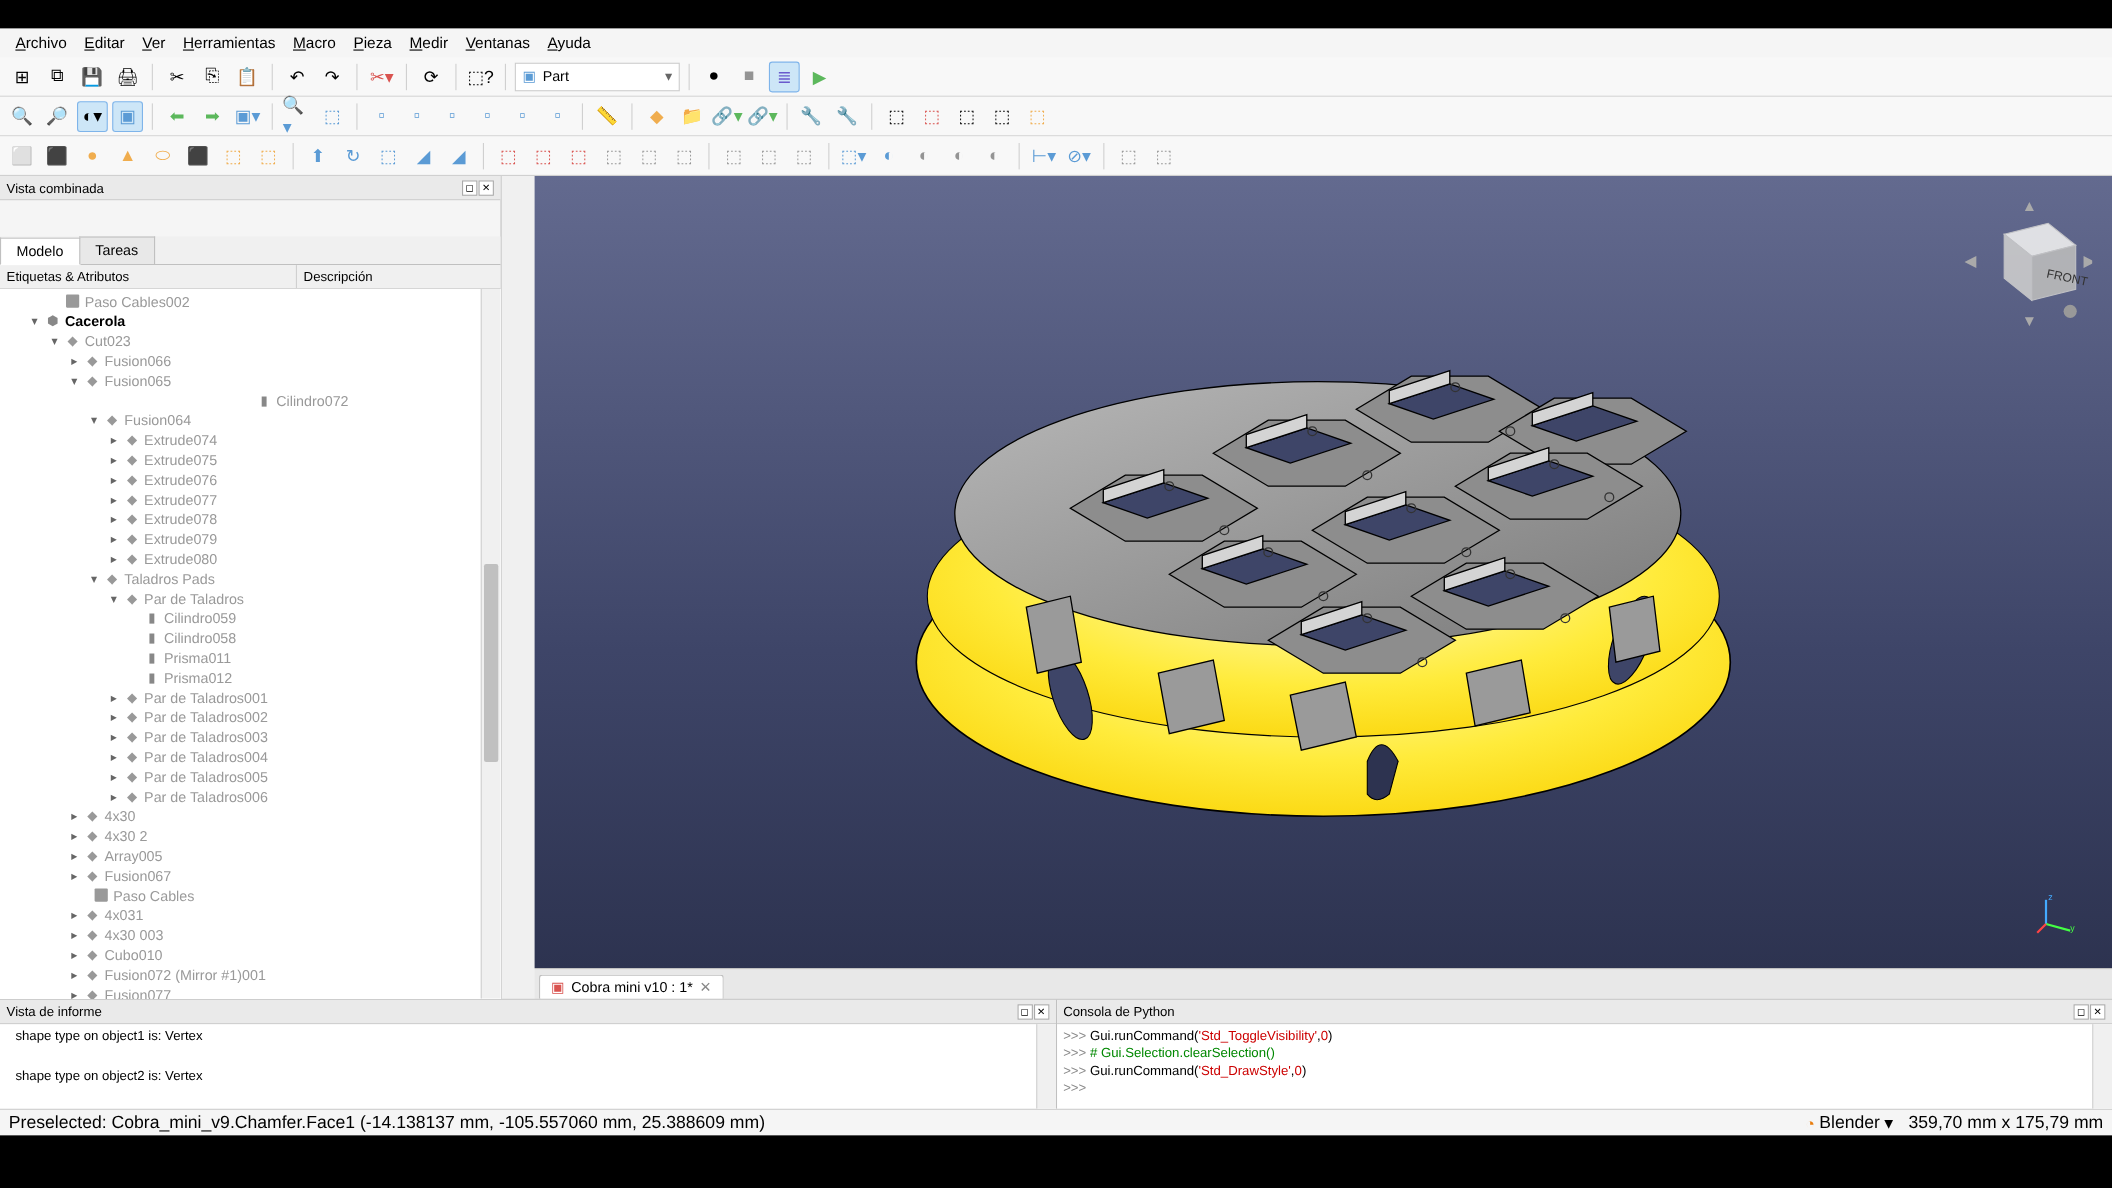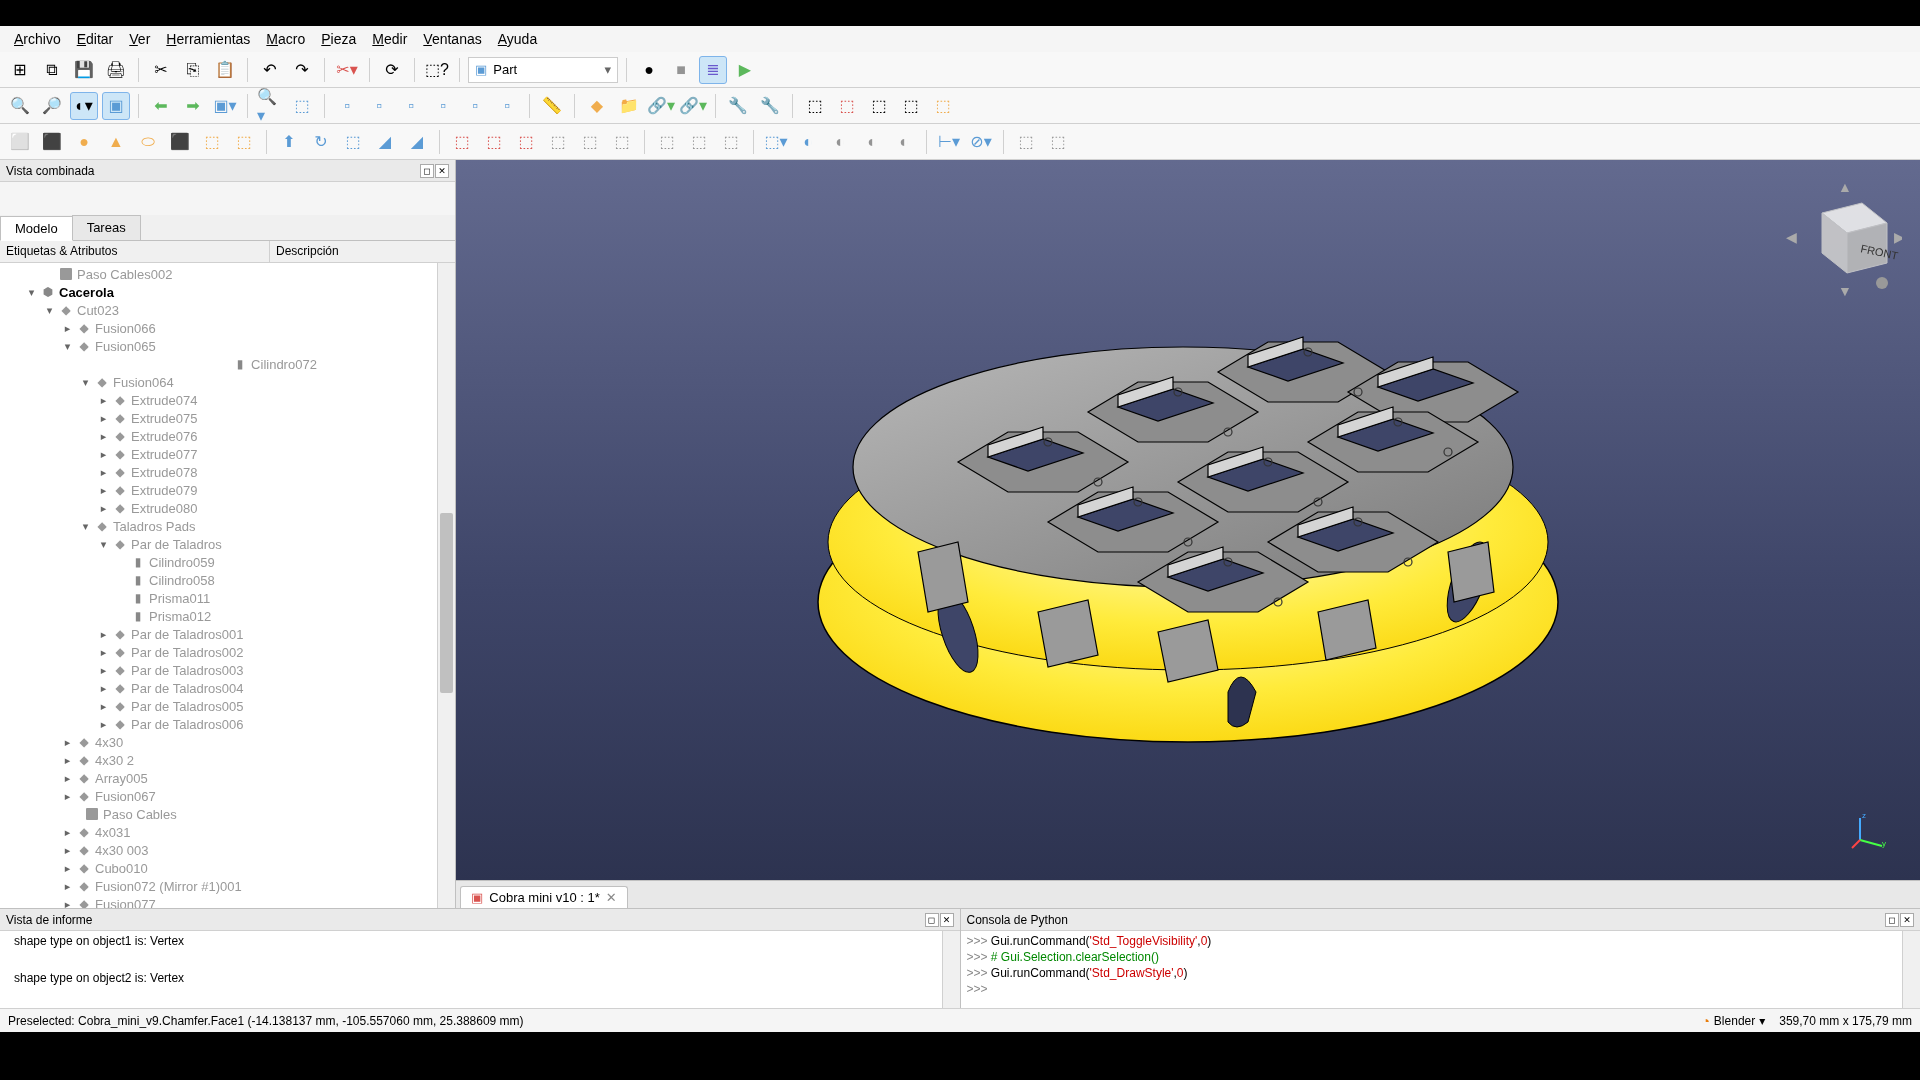--- a/index.html
+++ b/index.html
@@ -8,21 +8,21 @@
 .menubar { height:26px; background:#f5f5f5; display:flex; align-items:center; padding:0 6px; font-size:14px; }
 .menubar span { padding:3px 8px; cursor:default; }
 .menubar span u { text-decoration:underline; }
 .toolbar { height:36px; background:#f8f8f8; border-bottom:1px solid #d0d0d0; display:flex; align-items:center; padding:2px 6px; gap:4px; }
 .tbtn { width:28px; height:28px; display:flex; align-items:center; justify-content:center; border:1px solid transparent; border-radius:3px; font-size:16px; }
 .tbtn.active { background:#cde6f7; border-color:#7eb4ea; }
 .tbtn.dim { opacity:.4; }
 .sep { width:1px; height:24px; background:#d0d0d0; margin:0 4px; }
 .wb-select { height:26px; width:150px; border:1px solid #ccc; background:#fff; font-size:13px; padding:2px 6px; display:flex; align-items:center; gap:6px; }
 .wb-select::after { content:"▾"; margin-left:auto; color:#666; }
-.content { flex:1; display:flex; min-height:0; }
+.content { flex:1; display:flex; min-height:0;gap:30px; }
 .sidebar { width:456px; background:#f5f5f5; border-right:1px solid #c0c0c0; display:flex; flex-direction:column; }
 .panel-title { height:22px; background:#eaeaea; border-bottom:1px solid #d0d0d0; font-size:12px; padding:3px 6px; display:flex; align-items:center; }
 .panel-title .pbtns { margin-left:auto; display:flex; gap:1px; }
 .pbtns span { width:14px; height:14px; border:1px solid #aaa; font-size:9px; display:flex; align-items:center; justify-content:center; background:#fff; }
 .tabs { height:26px; background:#f0f0f0; display:flex; border-bottom:1px solid #c0c0c0;margin-top:33px; }
 .tab { padding:4px 14px; font-size:13px; border:1px solid #c0c0c0; border-bottom:none; background:#e8e8e8; margin-right:-1px; }
 .tab.active { background:#fff; border-bottom:1px solid #fff; position:relative; top:1px; }
 .tree-header { height:22px; background:#f0f0f0; border-bottom:1px solid #d0d0d0; display:flex; font-size:12px; }
 .tree-header > div { padding:3px 6px; }
 .tree-header .c1 { width:270px; border-right:1px solid #d0d0d0; }
@@ -48,21 +48,21 @@
 .bottom { height:100px; display:flex; border-top:1px solid #c0c0c0; }
 .bp { flex:1; display:flex; flex-direction:column; background:#fff; border-right:1px solid #c0c0c0; }
 .bp:last-child { border-right:none; }
 .bp-body { flex:1; overflow:auto; font-family:monospace; font-size:12px; padding:2px 6px; line-height:16px; position:relative; }
 .bp-body .sb { position:absolute; right:0; top:0; width:18px; height:100%; background:#f0f0f0; border-left:1px solid #d0d0d0; }
 .cons-line .prompt { color:#888; }
 .cons-line .cmd { color:#000; }
 .cons-line .str { color:#c00; }
 .cons-line .num { color:#c00; }
 .cons-line .comment { color:#080; }
-.statusbar { height:24px; background:#f5f5f5; border-top:1px solid #d0d0d0; display:flex; align-items:center; font-size:12px; padding:0 8px; }
+.statusbar { height:24px; background:#f5f5f5; border-top:1px solid #d0d0d0; display:flex; align-items:center; font-size:16px; padding:0 8px; }
 .statusbar .right { margin-left:auto; display:flex; align-items:center; gap:14px; }
 .blender-badge { display:flex; align-items:center; gap:4px; }
 .blender-badge::before { content:"◔"; color:#e87d0d; font-size:14px; }
 </style>
 </head>
 <body>
 
 <div class="app">
 
   <div class="menubar" id="menubar">

